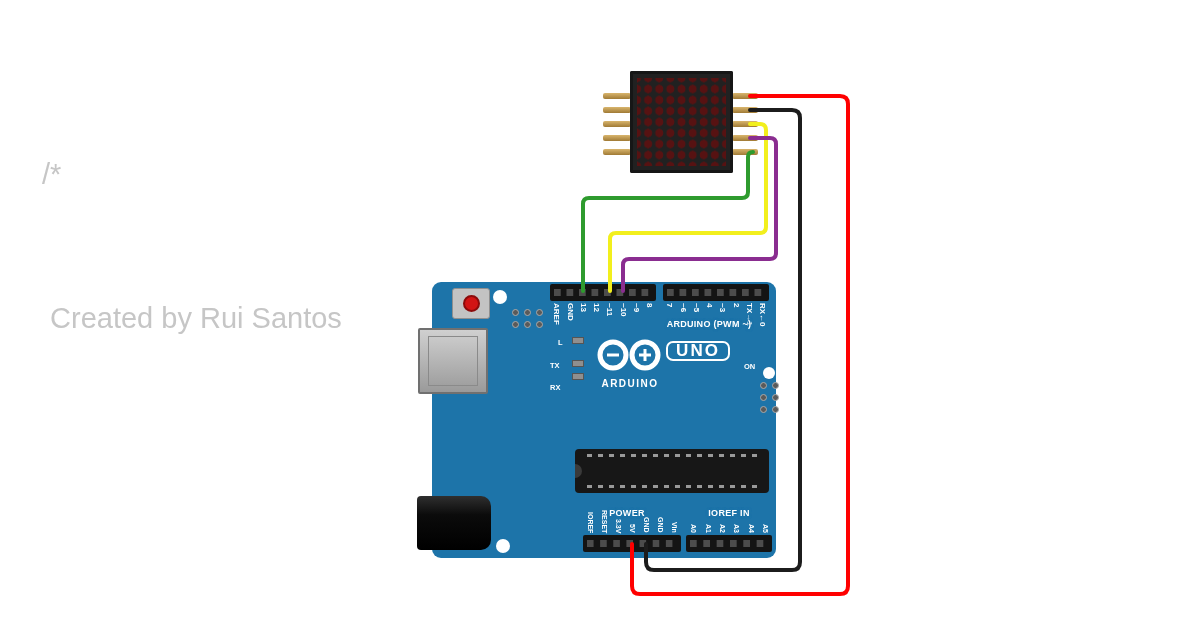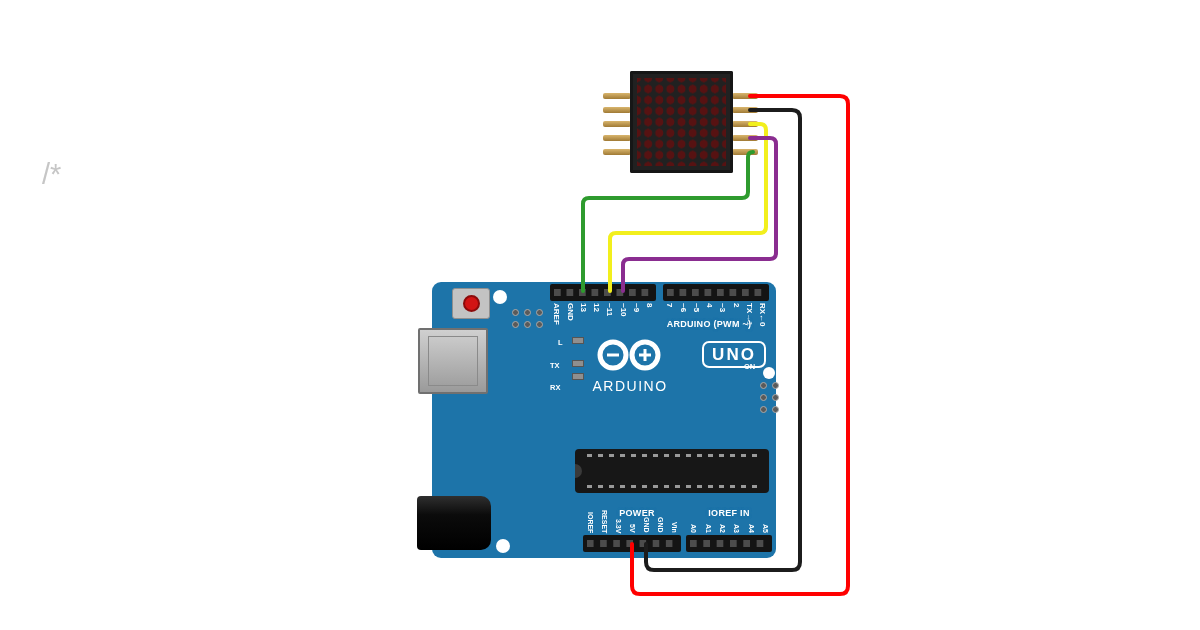--- a/index.html
+++ b/index.html
@@ -47,25 +47,25 @@
   .vrow.p7 > span { line-height:14px; }
   .vrow.p6 > span { line-height:14.3px; }
 
   .caption { position:absolute; font-size:9px; font-weight:bold; color:#fff;
              text-align:center; letter-spacing:0.3px;
              text-shadow:0 0 3px var(--board_blue,#1d74a9), 0 0 3px var(--board_blue,#1d74a9); }
 
   .slabel { position:absolute; font-size:7.5px; font-weight:bold; color:#fff; }
   .led { position:absolute; width:12px; height:7px; background:#8f8f8f; border:1px solid #555; }
 
-  .arduino-text { position:absolute; color:#fff; font-weight:normal; font-size:14px;
+  .arduino-text { position:absolute; color:#fff; font-weight:bold; font-size:10px;
                   letter-spacing:1.5px; text-align:center; }
-  .uno-badge { position:absolute; width:64px; height:27px; border:2.5px solid #fff; border-radius:7px;
+  .uno-badge { position:absolute; width:64px; height:20px; border:2.5px solid #fff; border-radius:7px;
                color:#fff; font-size:17px; font-weight:bold; letter-spacing:2px;
-               display:flex; align-items:center; justify-content:center;margin-left:36px; }
+               display:flex; align-items:center; justify-content:center; }
 
   .icsp { position:absolute; display:grid; gap:5px; }
   .icsp i { width:7px; height:7px; border-radius:50%; background:#5a5a5a; border:1px solid #aaa; }
 
   .chip { position:absolute; background:#171717; border-radius:4px; overflow:hidden; }
   .chip::before, .chip::after { content:""; position:absolute; left:12px; right:12px; height:3px;
     background-image:linear-gradient(90deg,#999 0 5px, transparent 5px); background-size:11px 100%; }
   .chip::before { top:5px; } .chip::after { bottom:5px; }
   .notch { position:absolute; left:-7px; top:15px; width:14px; height:14px;
            border-radius:50%; background:#3a3a3a; }
@@ -84,20 +84,21 @@
 
   .wires { position:absolute; left:0; top:0; pointer-events:none; }
 </style>
 </head>
 <body>
 
 <div class="canvas">
 
   <div class="code">
     <div class="code-line">/*</div>
+    <div class="code-line"> Created by Rui Santos</div>
     <div class="code-line"></div>
     
     
     
     
     
     
     
     
   </div>
@@ -191,21 +192,21 @@
       <span>Vin</span>
     </div>
     <div class="vrow bottom p6" style="left:254px;top:214px;width:86px;height:37px">
       <span>A0</span>
       <span>A1</span>
       <span>A2</span>
       <span>A3</span>
       <span>A4</span>
       <span>A5</span>
     </div>
-    <div class="caption" style="left:156px;top:226px;width:98px">POWER</div>
+    <div class="caption" style="left:146px;top:226px;width:98px">POWER</div>
     <div class="caption" style="left:254px;top:226px;width:86px">IOREF IN</div>
   </div>
 
   <div class="matrix">
     <div class="mpin l" style="top:23px"></div>
     <div class="mpin l" style="top:37px"></div>
     <div class="mpin l" style="top:51px"></div>
     <div class="mpin l" style="top:65px"></div>
     <div class="mpin l" style="top:79px"></div>
     <div class="mpin r" style="top:23px"></div>

